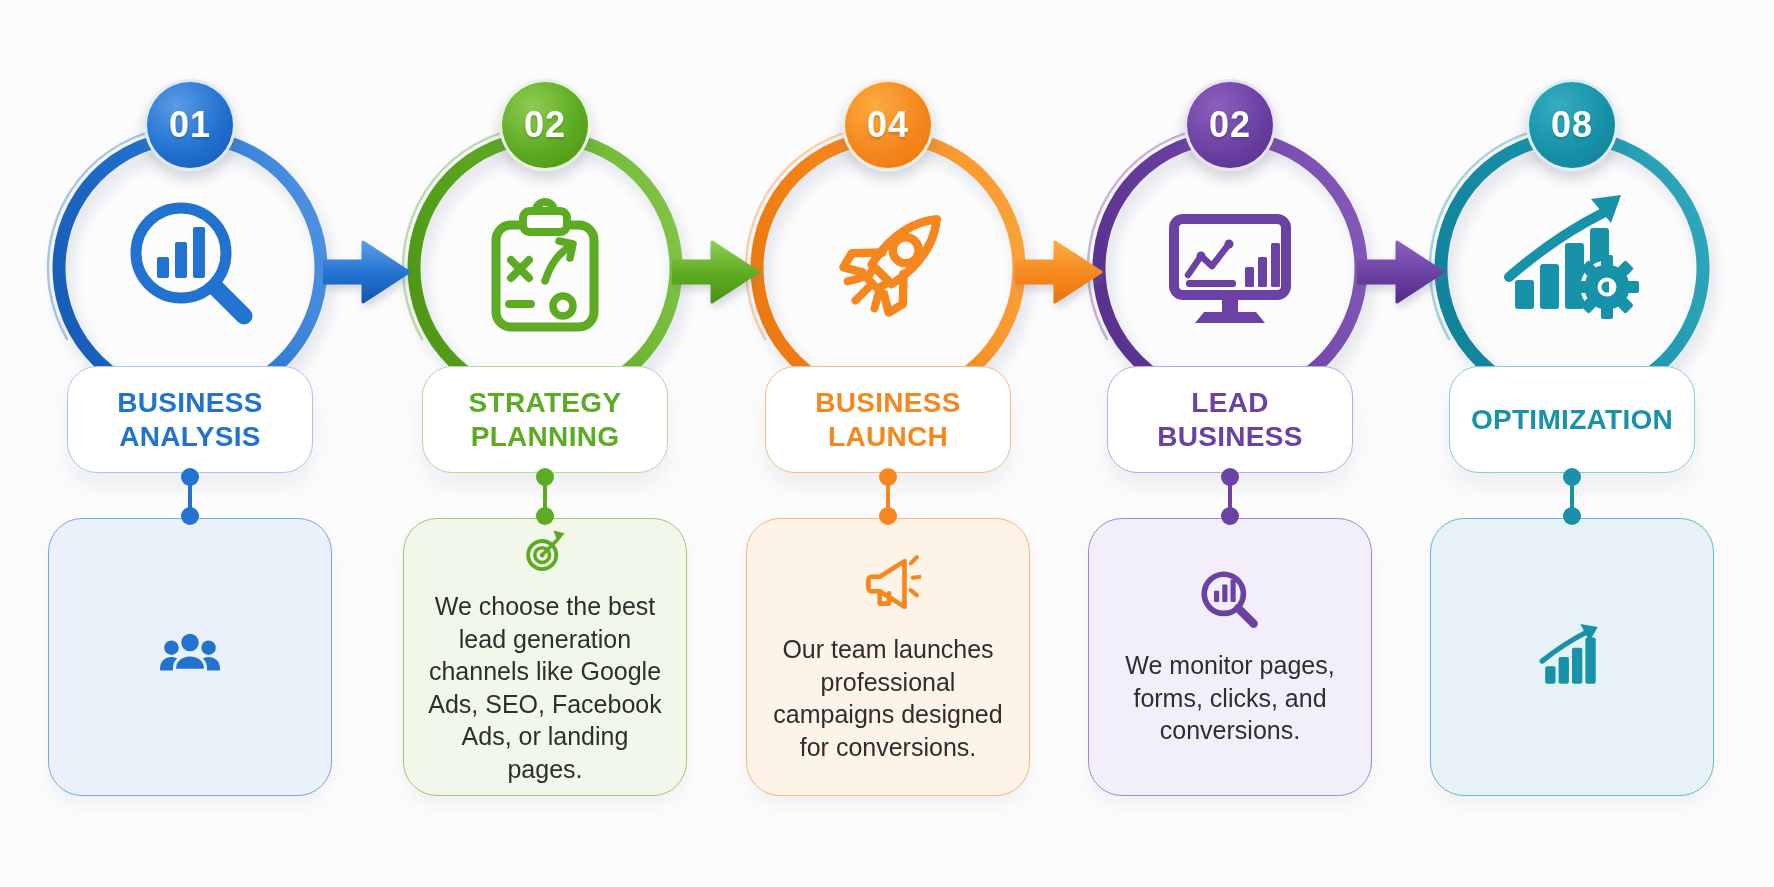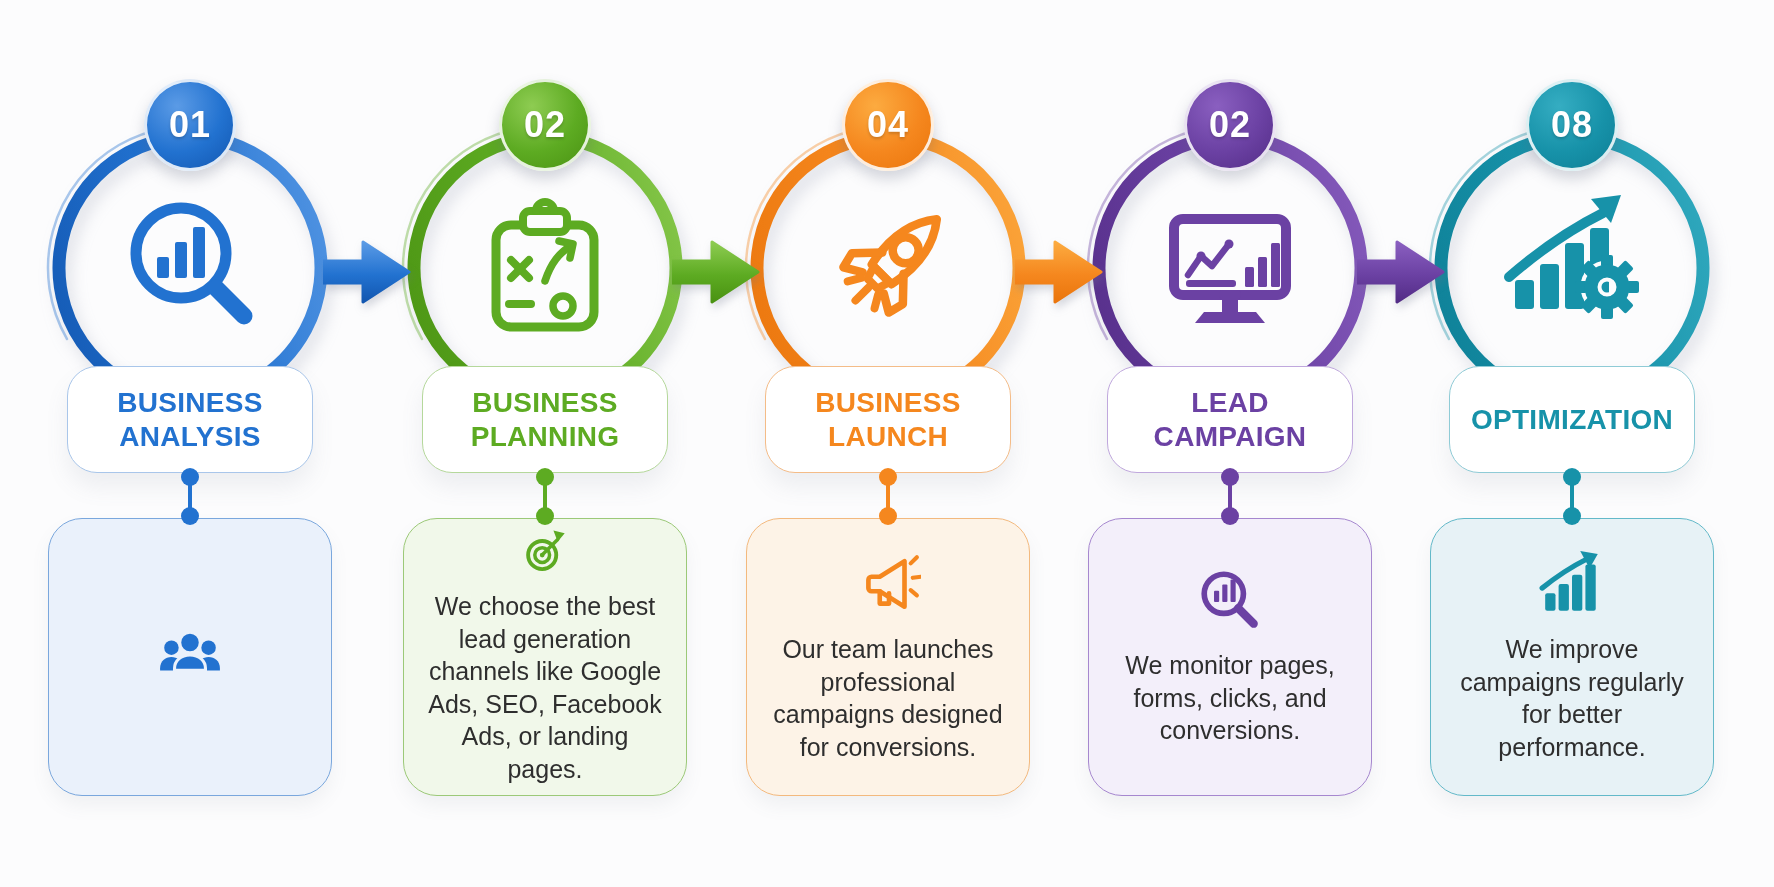--- a/index.html
+++ b/index.html
@@ -130,21 +130,21 @@
       <rect class="st" x="63" y="28" width="44" height="21" rx="7" stroke-width="8" style="fill:#fcfcfd"></rect>
       <path class="st" d="M76,28 a9,9 0 0 1 18,0" stroke-width="8"></path>
       <line class="st" x1="51" y1="77" x2="69" y2="95" stroke-width="8"></line>
       <line class="st" x1="69" y1="77" x2="51" y2="95" stroke-width="8"></line>
       <line class="st" x1="49" y1="121" x2="71" y2="121" stroke-width="8"></line>
       <circle class="st" cx="103" cy="123" r="10" stroke-width="7.5"></circle>
       <path class="st" d="M85,98 C 91,80 99,70 112,62" stroke-width="7.5"></path>
       <path class="st" d="M99,58 L113,61 L110,75" stroke-width="7.5"></path>
     </svg>
     <div class="tcard">
-      <div class="ttext">BUSINESS PLANNING</div>
+      <div class="ttext">STRATEGY PLANNING</div>
     </div>
     <div class="cline"></div>
     <div class="cdot d1"></div>
     <div class="cdot d2"></div>
     <div class="dbox">
       <svg class="bicon" width="66" height="66" viewBox="0 0 64 64">
         <circle class="st" cx="28" cy="37" r="20" stroke-width="5.5"></circle>
         <circle class="st" cx="28" cy="37" r="10.5" stroke-width="5"></circle>
         <circle class="fl" cx="28" cy="37" r="3.4"></circle>
         <line class="st" x1="30" y1="35" x2="50" y2="15" stroke-width="5"></line>
@@ -241,21 +241,21 @@
       <circle class="fl" cx="84" cy="61" r="4.5"></circle>
       <rect class="fl" x="41" y="97" width="50" height="7" rx="3"></rect>
       <rect class="fl" x="100" y="84" width="9" height="20" rx="1.5"></rect>
       <rect class="fl" x="113" y="74" width="9" height="30" rx="1.5"></rect>
       <rect class="fl" x="126" y="60" width="9" height="44" rx="1.5"></rect>
       <rect class="fl" x="74" y="107" width="22" height="9" rx="4.5"></rect>
       <rect class="fl" x="77" y="114" width="16" height="15"></rect>
       <path class="fl" d="M59,129 h52 l9,11 h-70 z"></path>
     </svg>
     <div class="tcard">
-      <div class="ttext">LEAD CAMPAIGN</div>
+      <div class="ttext">LEAD BUSINESS</div>
     </div>
     <div class="cline"></div>
     <div class="cdot d1"></div>
     <div class="cdot d2"></div>
     <div class="dbox">
       <svg class="bicon" width="66" height="66" viewBox="0 0 64 64">
         <circle class="st" cx="26" cy="26" r="19" stroke-width="5.5"></circle>
         <line class="st" x1="40" y1="40" x2="55" y2="55" stroke-width="8"></line>
         <rect class="fl" x="16.5" y="23" width="5" height="11" rx="1"></rect>
         <rect class="fl" x="24.5" y="17" width="5" height="17" rx="1"></rect>
@@ -316,17 +316,16 @@
     <div class="cdot d2"></div>
     <div class="dbox">
       <svg class="bicon" width="66" height="66" viewBox="0 0 64 64">
         <rect class="fl" x="6" y="41" width="10" height="17" rx="2"></rect>
         <rect class="fl" x="19" y="32" width="10" height="26" rx="2"></rect>
         <rect class="fl" x="32" y="23" width="10" height="35" rx="2"></rect>
         <rect class="fl" x="45" y="13" width="10" height="45" rx="2"></rect>
         <path class="st" d="M3,36 C 18,24 32,15 46,8" stroke-width="5"></path>
         <polygon class="fl" points="40,0 57,3 49,17"></polygon>
       </svg>
-      <p class="dtext">We improve campaigns regularly for better performance.</p>
     </div>
   </div>
 
 </div>
 
 </body></html>

